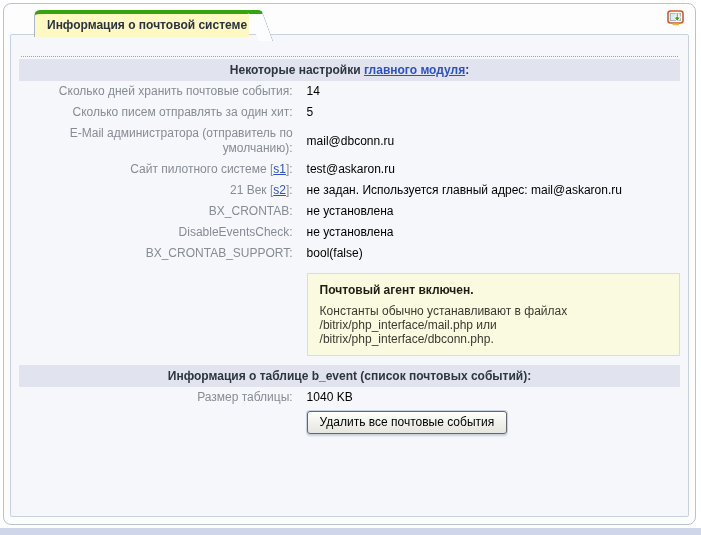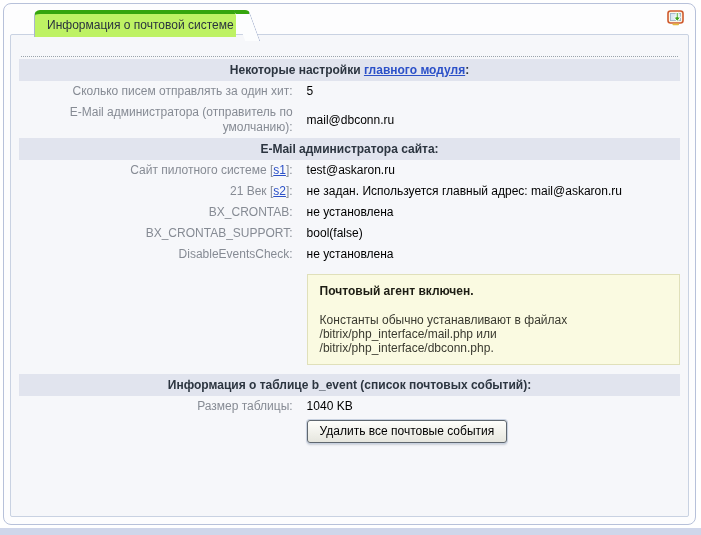--- a/index.html
+++ b/index.html
@@ -25,26 +25,26 @@
     position: absolute; left: 0; top: 528px;
     width: 701px; height: 7px;
     background: #cfd6ea;
   }
 
   
   .tabstrip { position: relative; height: 30px; }
   .tab {
     position: absolute; left: 30px; top: 6px;
     height: 27px;
-    background: #bef264;
+    background: #fef9c3;
     border-left: 1px solid #aab5d0;
     border-top: 4px solid #35a50d;
     border-radius: 6px 2px 0 0;
     padding: 4px 2px 0 12px;
-    font-weight: normal;
+    font-weight: bold;
     color: #2a333e;
     z-index: 2;
     cursor: pointer;
     white-space: nowrap;
   }
   .tab::after {
     content: '';
     position: absolute; top: -4px; right: -13px;
     width: 14px; height: 27px;
     background: #fcfdfe;
@@ -102,21 +102,21 @@
   tr.heading a.lnk { font-weight: bold; }
 
   .note {
     background: #fafae1;
     border: 1px solid #e0e0ba;
     padding: 9px 12px;
     margin: 6px 0 6px 0;
     color: #3a3a30;
     line-height: 14px;
   }
-  .note-title { font-weight: bold; color: #1d1d14; margin-bottom: 15px; }
+  .note-title { font-weight: bold; color: #1d1d14; margin-bottom: 7px; }
 
   .btn-row-cell { padding: 7px 4px 9px 10px; }
   button.delete-btn {
     font-family: "Liberation Sans", sans-serif;
     font-size: 12px;
     color: #000;
     padding: 3px 12px 4px 12px;
     border: 1px solid #5f676f;
     border-radius: 3px;
     background: linear-gradient(#fefefb, #e6e6de);
@@ -146,51 +146,52 @@
   <div class="panel">
     <div class="dotted"></div>
 
     <table class="info">
 
       <tbody>
           <tr class="heading">
         <td colspan="2"><span>Некоторые настройки </span><a class="lnk">главного модуля</a><span>:</span></td>
       </tr>
       <tr>
+        <td class="label">Сколько дней хранить почтовые события:</td>
+        <td class="value">14</td>
+      </tr>
+      <tr>
         <td class="label">Сколько писем отправлять за один хит:</td>
         <td class="value">5</td>
       </tr>
       <tr>
         <td class="label">E-Mail администратора (отправитель по умолчанию):</td>
         <td class="value">mail@dbconn.ru</td>
       </tr>
 
-      <tr class="heading">
-        <td colspan="2"><span>E-Mail администратора сайта:</span></td>
-      </tr>
       <tr>
         <td class="label"><span>Сайт пилотного системе [</span><a class="lnk">s1</a><span>]:</span></td>
         <td class="value">test@askaron.ru</td>
       </tr>
       <tr>
         <td class="label"><span>21 Век [</span><a class="lnk">s2</a><span>]:</span></td>
         <td class="value">не задан. Используется главный адрес: mail@askaron.ru</td>
       </tr>
 
       <tr>
         <td class="label">BX_CRONTAB:</td>
         <td class="value">не установлена</td>
       </tr>
       <tr>
+        <td class="label">DisableEventsCheck:</td>
+        <td class="value">не установлена</td>
+      </tr>
+      <tr>
         <td class="label">BX_CRONTAB_SUPPORT:</td>
         <td class="value">bool(false)</td>
-      </tr>
-      <tr>
-        <td class="label">DisableEventsCheck:</td>
-        <td class="value">не установлена</td>
       </tr>
 
       <tr>
         <td class="label"></td>
         <td class="value" style="padding-right:0;">
           <div class="note">
             <div class="note-title">Почтовый агент включен.</div>
             <div>Константы обычно устанавливают в файлах</div>
             <div>/bitrix/php_interface/mail.php или</div>
             <div>/bitrix/php_interface/dbconn.php.</div>

